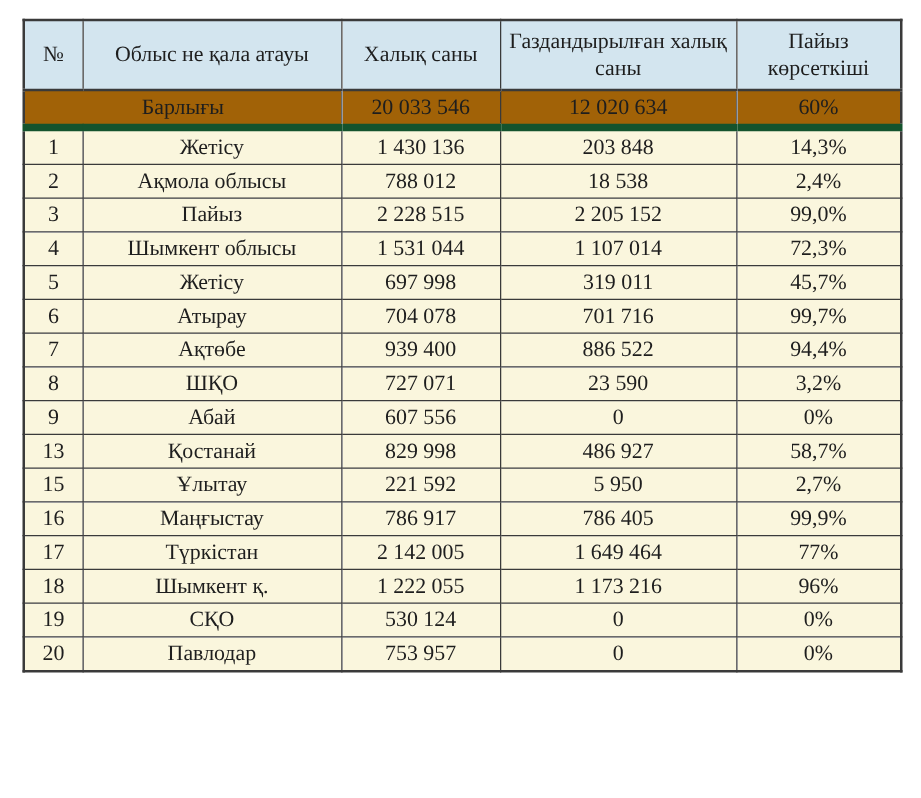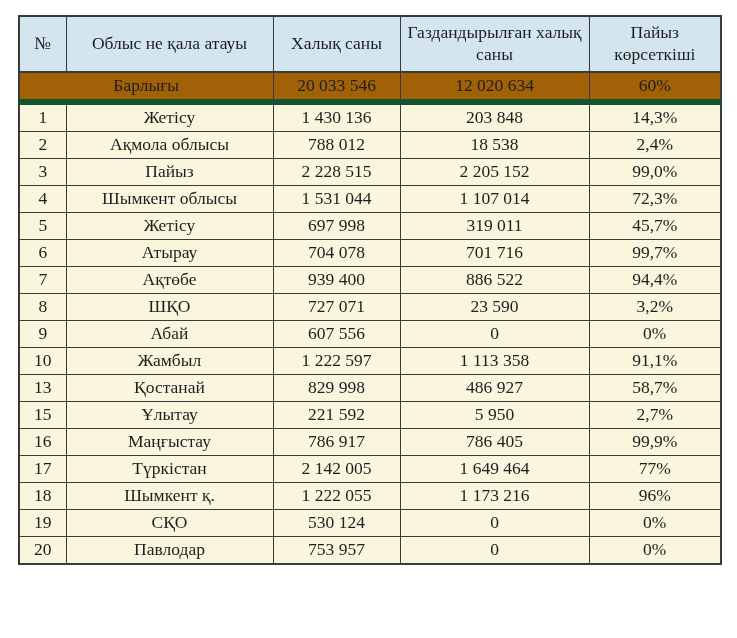--- a/index.html
+++ b/index.html
@@ -155,27 +155,20 @@
   </tr>
 
   <tr class="data-row">
     <td class="cell-no">9</td>
     <td class="cell-region">Абай</td>
     <td class="cell-pop">607 556</td>
     <td class="cell-gas">0</td>
     <td class="cell-pct">0%</td>
   </tr>
 
-  <tr class="data-row">
-    <td class="cell-no">10</td>
-    <td class="cell-region">Жамбыл</td>
-    <td class="cell-pop">1 222 597</td>
-    <td class="cell-gas">1 113 358</td>
-    <td class="cell-pct">91,1%</td>
-  </tr>
 
 
 
   <tr class="data-row">
     <td class="cell-no">13</td>
     <td class="cell-region">Қостанай</td>
     <td class="cell-pop">829 998</td>
     <td class="cell-gas">486 927</td>
     <td class="cell-pct">58,7%</td>
   </tr>

